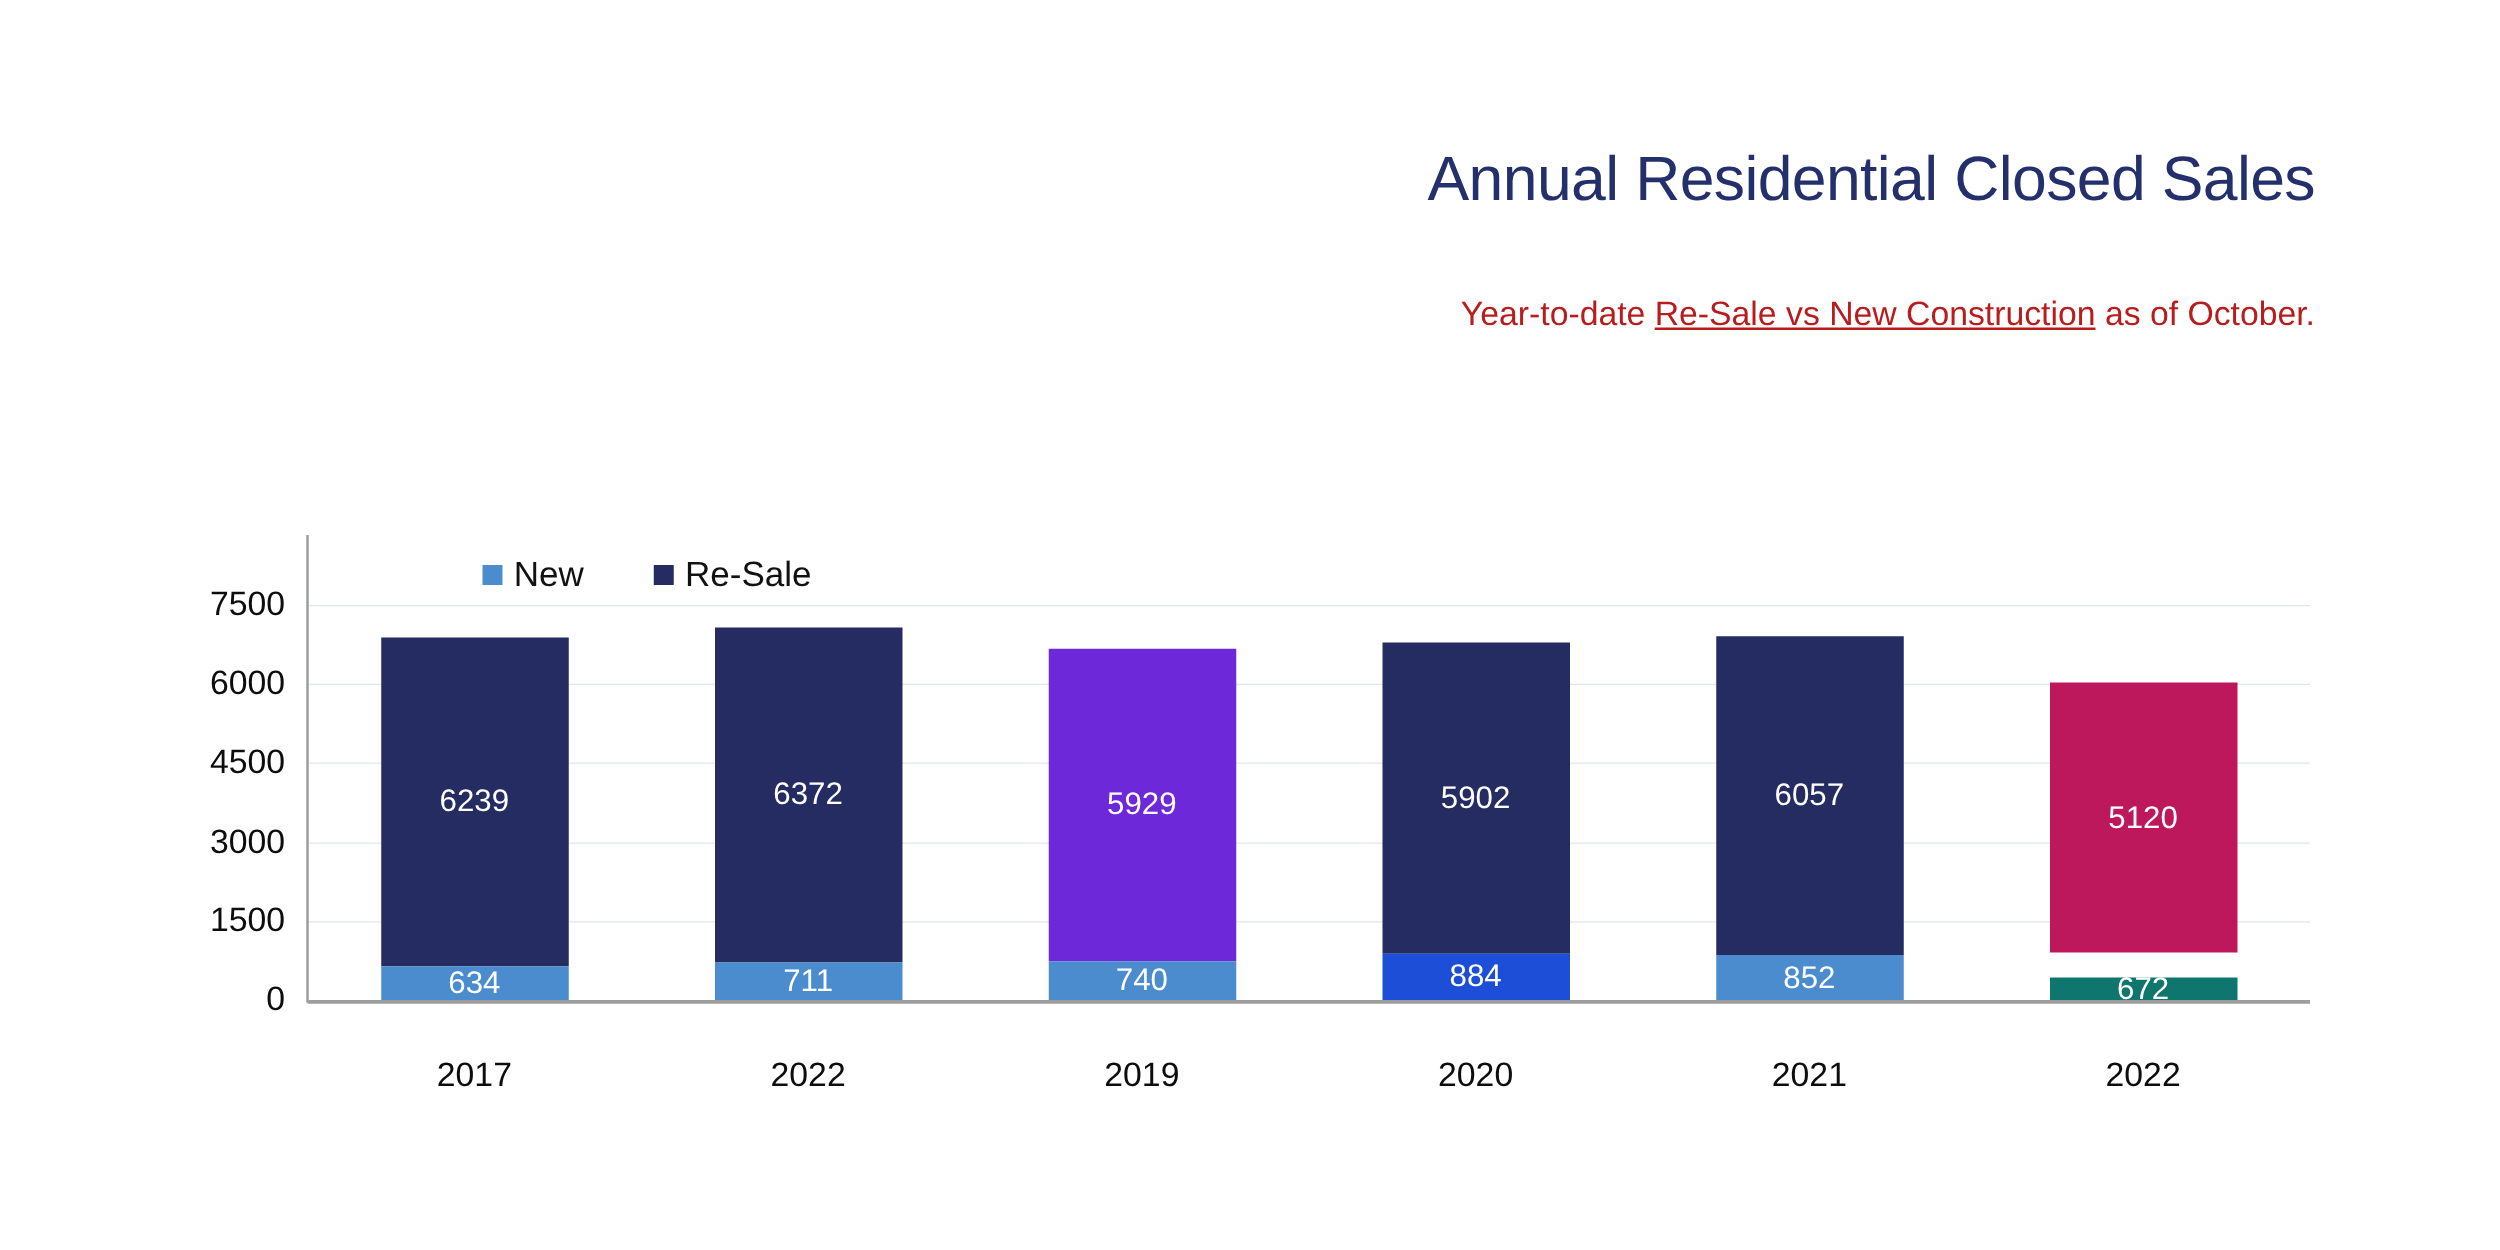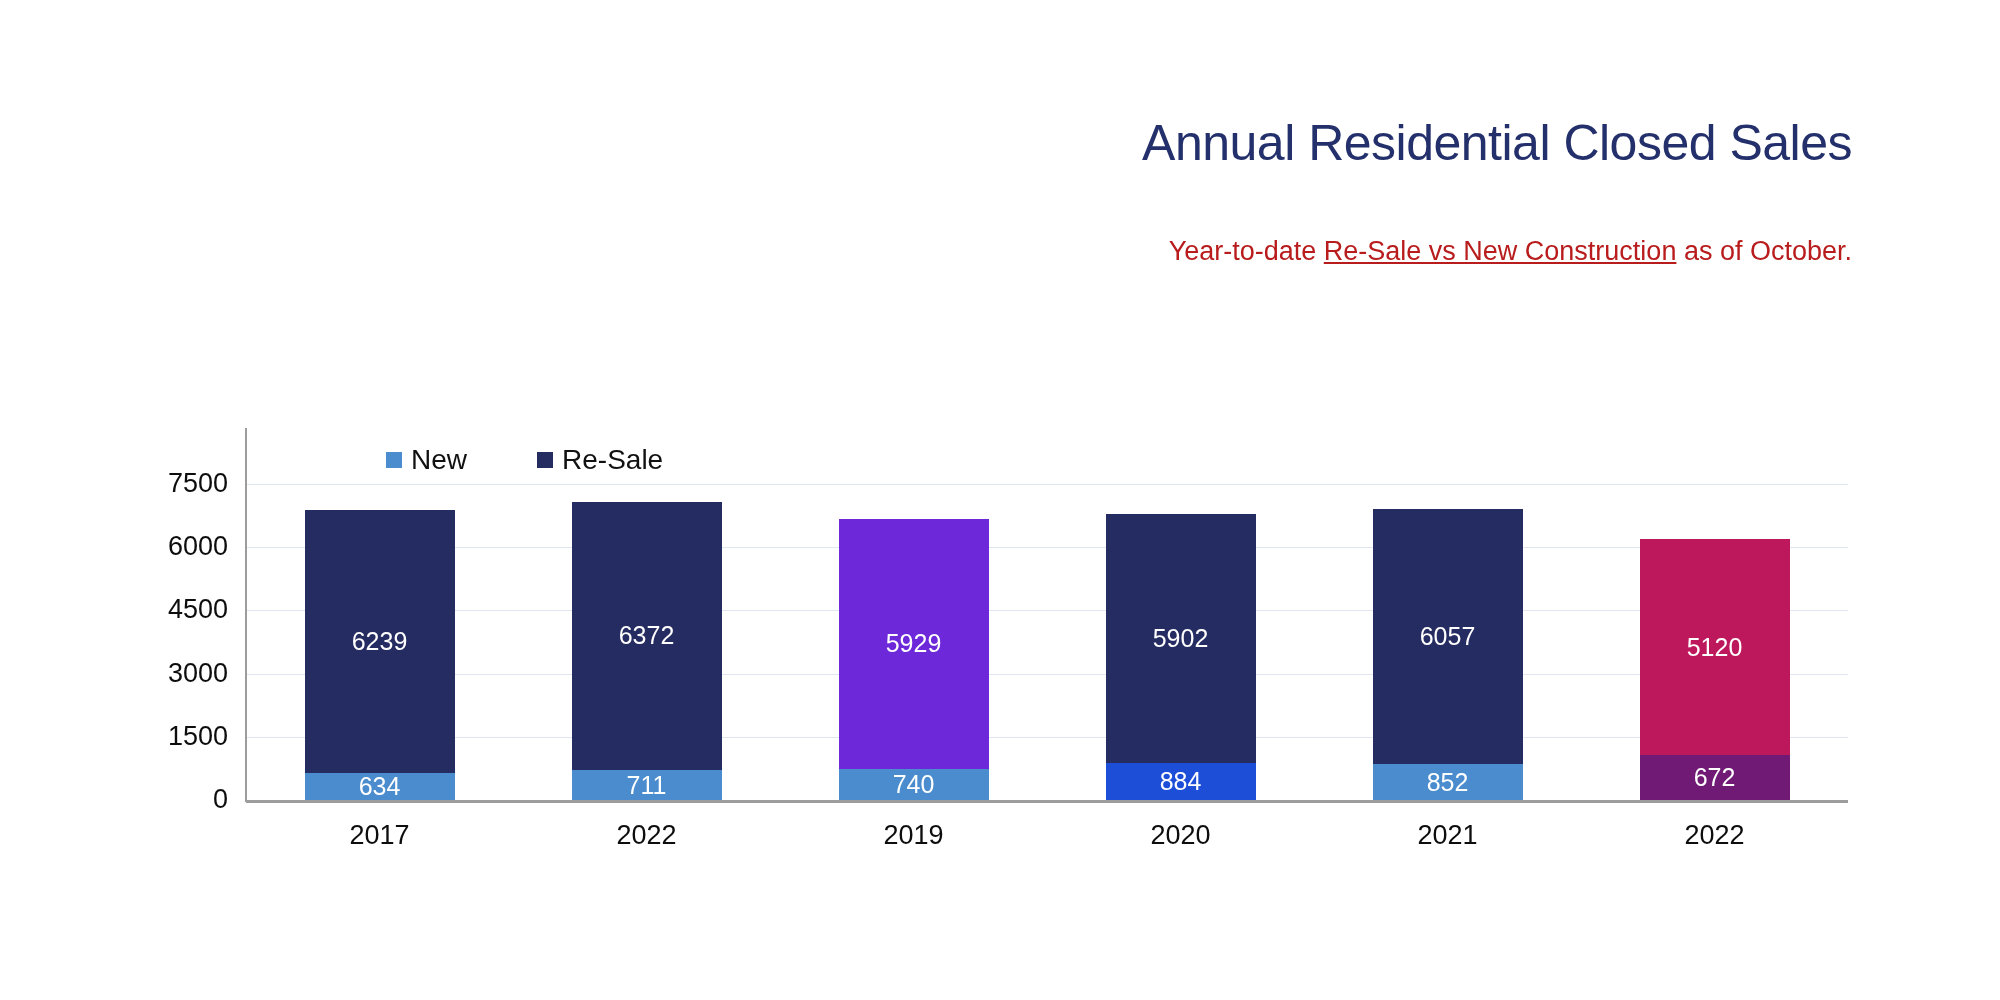--- a/index.html
+++ b/index.html
@@ -115,20 +115,21 @@
     width: 1602px;
     height: 44px;
     display: flex;
   }
   .xtick {
     flex: 1 1 0;
     text-align: center;
     font-size: 27px;
     color: #0d0d0d;
     line-height: 1;
+    margin-top: 25px;
   }
 
   
   #bars {
     position: absolute;
     left: 246px;
     top: 428px;
     width: 1602px;
     height: 372px;
     display: flex;
@@ -162,21 +163,21 @@
   }
   .seg-resale .seg-label { margin-top: 0; }
 
   
   #legend {
     position: absolute;
     left: 386px;
     top: 446px;
     display: flex;
     align-items: center;
-    gap: 70px;
+    gap: 56px;
   }
   .legend-item {
     display: flex;
     align-items: center;
     gap: 9px;
   }
   .legend-swatch {
     width: 16px;
     height: 16px;
     display: inline-block;
@@ -266,21 +267,21 @@
           <div class="seg seg-new" style="background: rgb(74, 140, 205); height: 35.8976px;">
             <span class="seg-label">852</span>
           </div>
         </div>
       </div>
       <div class="bar-slot">
         <div class="bar-stack">
           <div class="seg seg-resale" style="background: #be185d; height: 215.723px;">
             <span class="seg-label">5120</span>
           </div>
-          <div class="seg seg-new" style="background: #701a75; height: 45px;">
+          <div class="seg seg-new" style="background: #0f766e; height: 18px; margin-top: 20px;">
             <span class="seg-label">672</span>
           </div>
         </div>
       </div>
     </div>
 
   <div id="xtick-wrap">
       <div class="xtick">2017</div>
       <div class="xtick">2022</div>
       <div class="xtick">2019</div>

